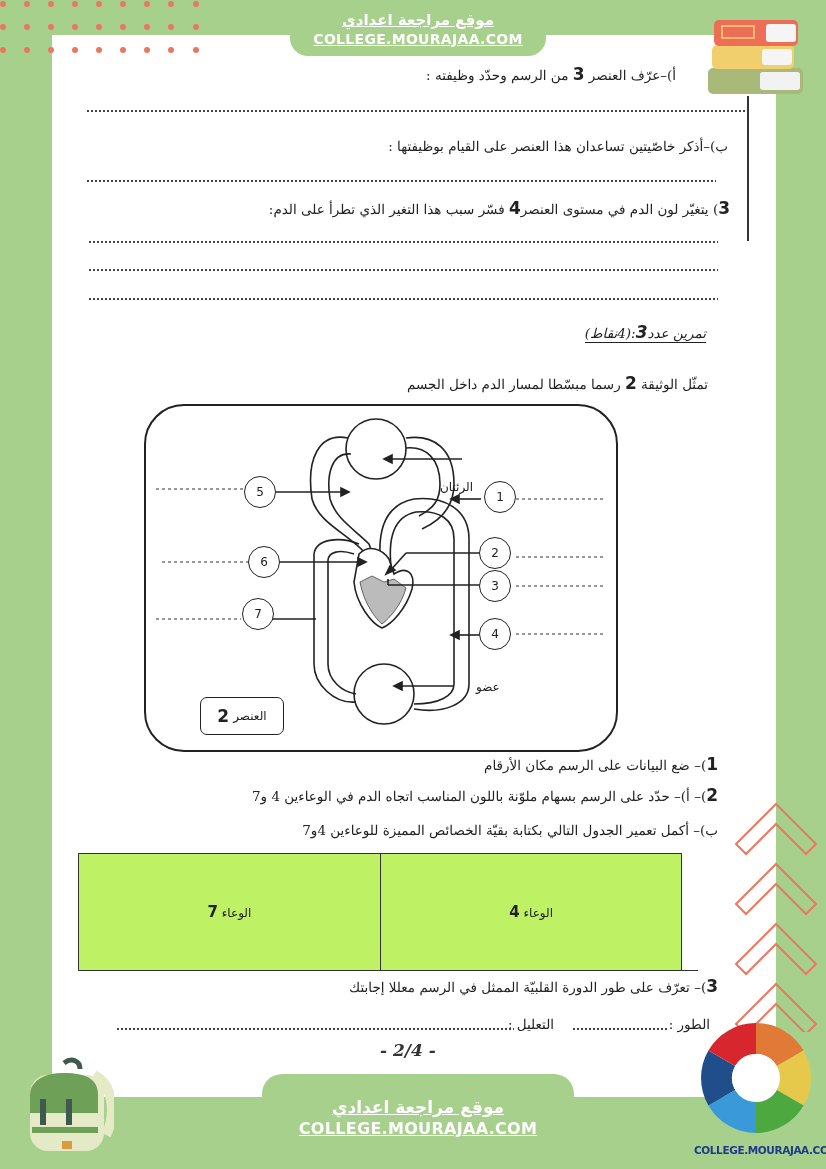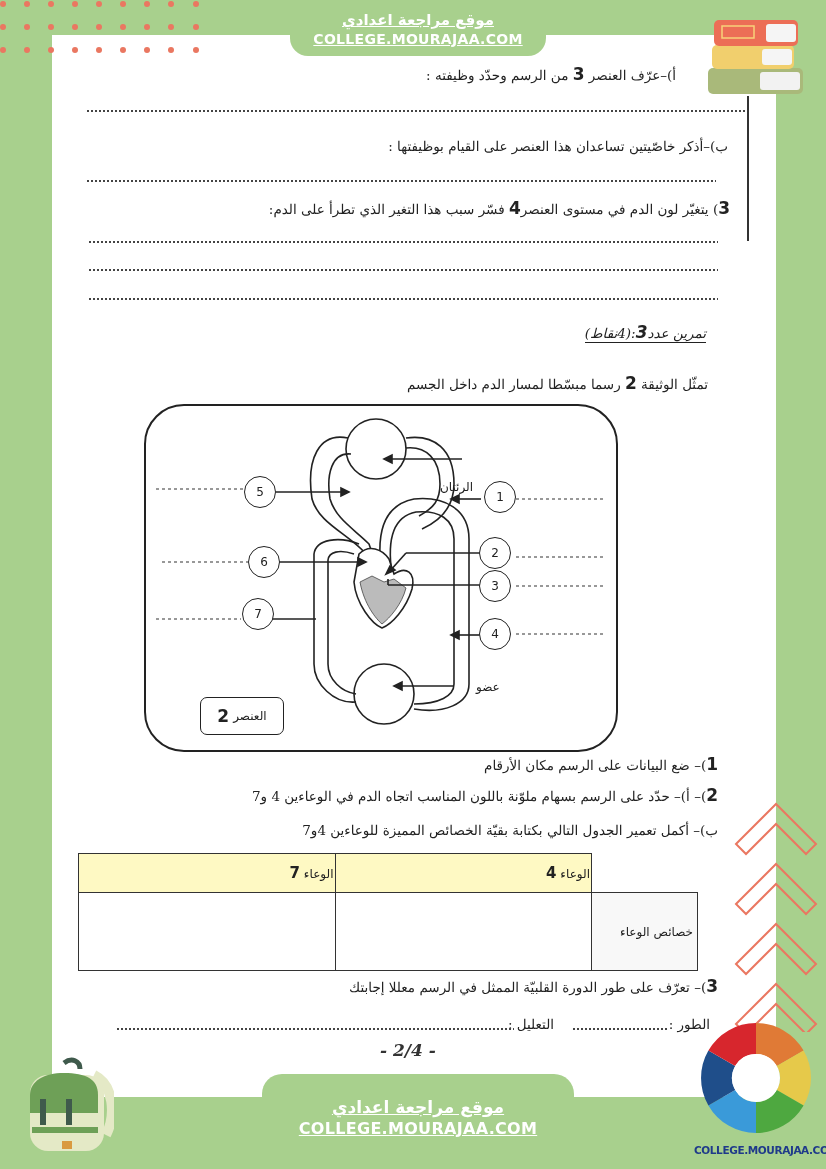--- a/index.html
+++ b/index.html
@@ -56,21 +56,21 @@
   }
   .diag-text { position:absolute; font-size:12px; color:#222; direction:rtl; }
 
   
   .vessel-table {
     position:absolute; left:78px; top:853px; width:620px; height:118px;
     border-collapse:collapse; direction:rtl; font-size:12px; color:#222;
   }
   .vessel-table td { border:1.5px solid #333; }
   .vessel-table .empty-corner { border-top:none; border-right:none; }
-  .vessel-table .hdr { height:36px; text-align:right; background:#fef9c3; }
+  .vessel-table .hdr { height:36px; text-align:center; background:#bef264; }
   .vessel-table .hdr b { font-family:"DejaVu Sans", sans-serif; font-size:15px; }
   .vessel-table .rowlabel { text-align:right; padding-right:4px; width:100px; background:#f8f8f8; }
 
   .pagenum { position:absolute; left:380px; top:1040px; font-style:italic; font-size:17px; color:#333;font-weight:bold; }
 
   .chev { position:absolute; }
 </style>
 </head>
 <body>
 
@@ -235,25 +235,20 @@
 </div>
 <div class="rtl q" style="right:108px; top:822px;">ب)– أكمل تعمير الجدول التالي بكتابة بقيّة الخصائص المميزة للوعاءين 4و7</div>
 
 <table class="vessel-table">
   <tbody>
       <tr>
     <td class="empty-corner" style="border-top:none;border-right:none;border-left:1.5px solid #333;"></td>
     <td class="hdr"><span>الوعاء</span> <b>4</b></td>
     <td class="hdr"><span>الوعاء</span> <b>7</b></td>
   </tr>
-  <tr>
-    <td class="rowlabel">خصائص الوعاء</td>
-    <td></td>
-    <td></td>
-  </tr>
 </tbody>
   </table>
 
 <div class="rtl q" style="right:108px; top:976px;">
   <span class="num">3</span><span>)– تعرّف على طور الدورة القلبيّة الممثل في الرسم معللا إجابتك</span>
 </div>
 <div class="rtl q" style="right:116px; top:1016px;">الطور :</div>
 <div class="dotline" style="left:572px; top:1028px; width:96px;"></div>
 <div class="rtl q" style="right:272px; top:1016px;">التعليل :</div>
 <div class="dotline" style="left:116px; top:1028px; width:398px;"></div>

